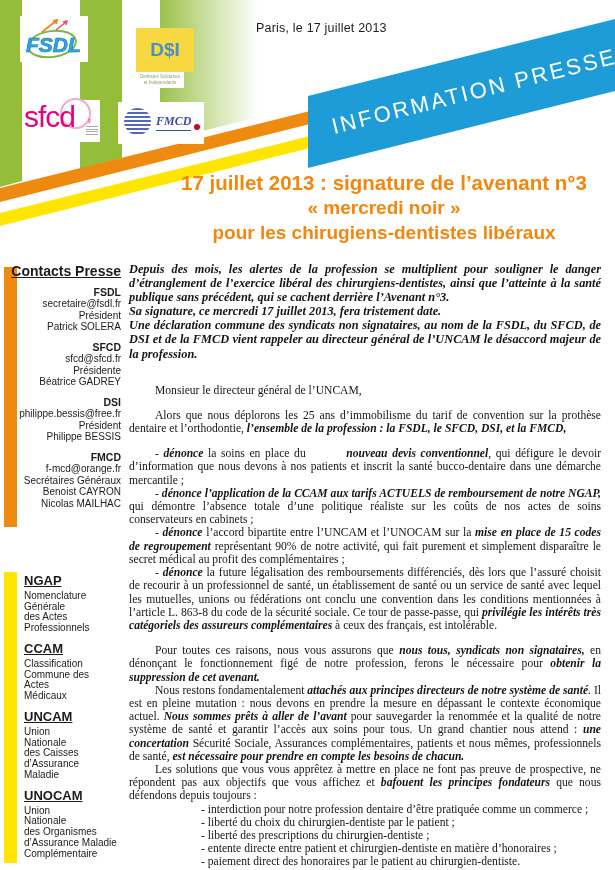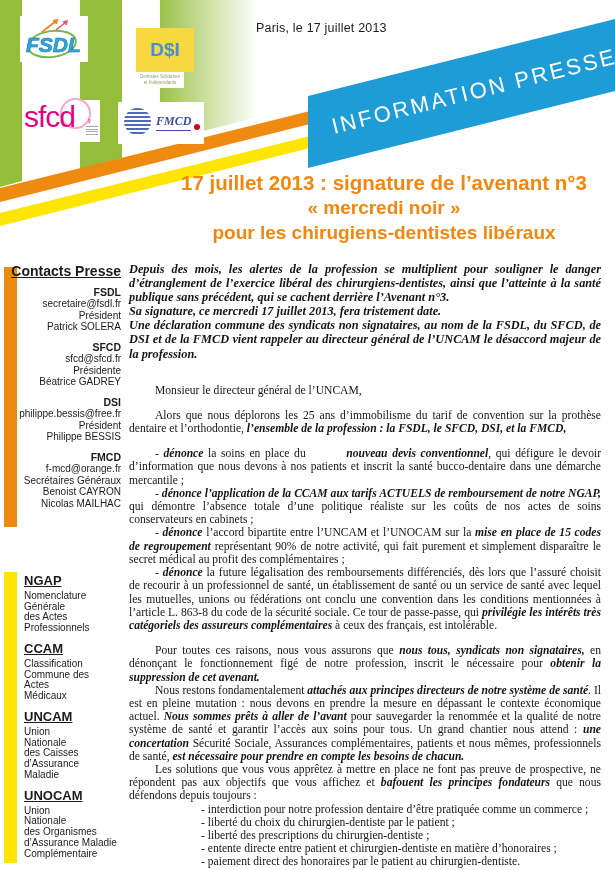--- a/index.html
+++ b/index.html
@@ -192,21 +192,21 @@
         <p class="intro">Sa signature, ce mercredi 17 juillet 2013, fera tristement date.</p>
         <p class="intro">Une déclaration commune des syndicats non signataires, au nom de la FSDL, du SFCD, de DSI et de la FMCD vient rappeler au directeur général de l’UNCAM le désaccord majeur de la profession.</p>
       </div>
     <div>
         <p class="indent gap-lg"><span>Monsieur le directeur général de l’UNCAM,</span></p>
         <p class="indent gap"><span>Alors que nous déplorons les 25 ans d’immobilisme du tarif de convention sur la prothèse dentaire et l’orthodontie, </span><span style="font-weight: bold; font-style: italic;">l’ensemble de la profession : la FSDL, le SFCD, DSI, et la FMCD,</span></p>
         <p class="indent gap"><span>- </span><span style="font-weight: bold; font-style: italic;">dénonce</span><span> la soins en place du </span><span style="font-weight: bold; font-style: italic; padding-left: 36px;">nouveau devis conventionnel</span><span>, qui défigure le devoir d’information que nous devons à nos patients et inscrit la santé bucco-dentaire dans une démarche mercantile ;</span></p>
         <p class="indent"><span>- </span><span style="font-weight: bold; font-style: italic;">dénonce l’application de la CCAM aux tarifs ACTUELS de remboursement de notre NGAP,</span><span> qui démontre l’absence totale d’une politique réaliste sur les coûts de nos actes de soins conservateurs en cabinets ;</span></p>
         <p class="indent"><span>- </span><span style="font-weight: bold; font-style: italic;">dénonce</span><span> l’accord bipartite entre l’UNCAM et l’UNOCAM sur la </span><span style="font-weight: bold; font-style: italic;">mise en place de 15 codes de regroupement</span><span> représentant 90% de notre activité, qui fait purement et simplement  disparaître le secret médical au profit des complémentaires ;</span></p>
         <p class="indent"><span>- </span><span style="font-weight: bold; font-style: italic;">dénonce</span><span> la future légalisation des remboursements différenciés, dès lors que l’assuré choisit de recourir à un professionnel de santé, un établissement de santé ou un service de santé avec lequel les mutuelles, unions ou fédérations ont conclu une convention dans les conditions mentionnées à l’article L. 863-8 du code de la sécurité sociale. Ce tour de passe-passe, qui </span><span style="font-weight: bold; font-style: italic;">privilégie les intérêts très catégoriels des assureurs complémentaires</span><span> à ceux des français, est intolérable.</span></p>
-        <p class="indent gap"><span>Pour toutes ces raisons, nous vous assurons que </span><span style="font-weight: bold; font-style: italic;">nous tous, syndicats non signataires,</span><span> en dénonçant le fonctionnement figé de notre profession, inscrit le nécessaire pour </span><span style="font-weight: bold; font-style: italic;">obtenir la suppression de cet avenant.</span></p>
+        <p class="indent gap"><span>Pour toutes ces raisons, nous vous assurons que </span><span style="font-weight: bold; font-style: italic;">nous tous, syndicats non signataires,</span><span> en dénonçant le fonctionnement figé de notre profession, ferons le nécessaire pour </span><span style="font-weight: bold; font-style: italic;">obtenir la suppression de cet avenant.</span></p>
         <p class="indent"><span>Nous restons fondamentalement </span><span style="font-weight: bold; font-style: italic;">attachés aux principes directeurs de notre système de santé</span><span>. Il est en pleine mutation : nous devons en prendre la mesure en dépassant le contexte économique actuel. </span><span style="font-weight: bold; font-style: italic;">Nous sommes prêts à aller de l’avant</span><span> pour sauvegarder la renommée et la qualité de notre système de santé et garantir l’accès aux soins pour tous. Un grand chantier nous attend : </span><span style="font-weight: bold; font-style: italic;">une concertation</span><span> Sécurité Sociale, Assurances complémentaires, patients et nous mêmes, professionnels de santé, </span><span style="font-weight: bold; font-style: italic;">est nécessaire pour prendre en compte les besoins de chacun.</span></p>
         <p class="indent"><span>Les solutions que vous vous apprêtez à mettre en place ne font pas preuve de prospective, ne répondent pas aux objectifs que vous affichez et </span><span style="font-weight: bold; font-style: italic;">bafouent les principes fondateurs</span><span> que nous défendons depuis toujours :</span></p>
         <p class="deep"><span>- interdiction pour notre profession dentaire d’être pratiquée comme un commerce ;</span></p>
         <p class="deep"><span>- liberté du choix du chirurgien-dentiste par le patient ;</span></p>
         <p class="deep"><span>- liberté des prescriptions du chirurgien-dentiste ;</span></p>
         <p class="deep"><span>- entente directe entre patient et chirurgien-dentiste en matière d’honoraires ;</span></p>
         <p class="deep"><span>- paiement direct des honoraires par le patient au chirurgien-dentiste.</span></p>
         <p class="indent"><span style="font-weight: bold; font-style: italic;">Vous pouvez compter sur notre implication et notre engagement dans des réformes</span><span> que nous ne pouvons plus remettre à plus tard.</span></p>
       </div>
 

